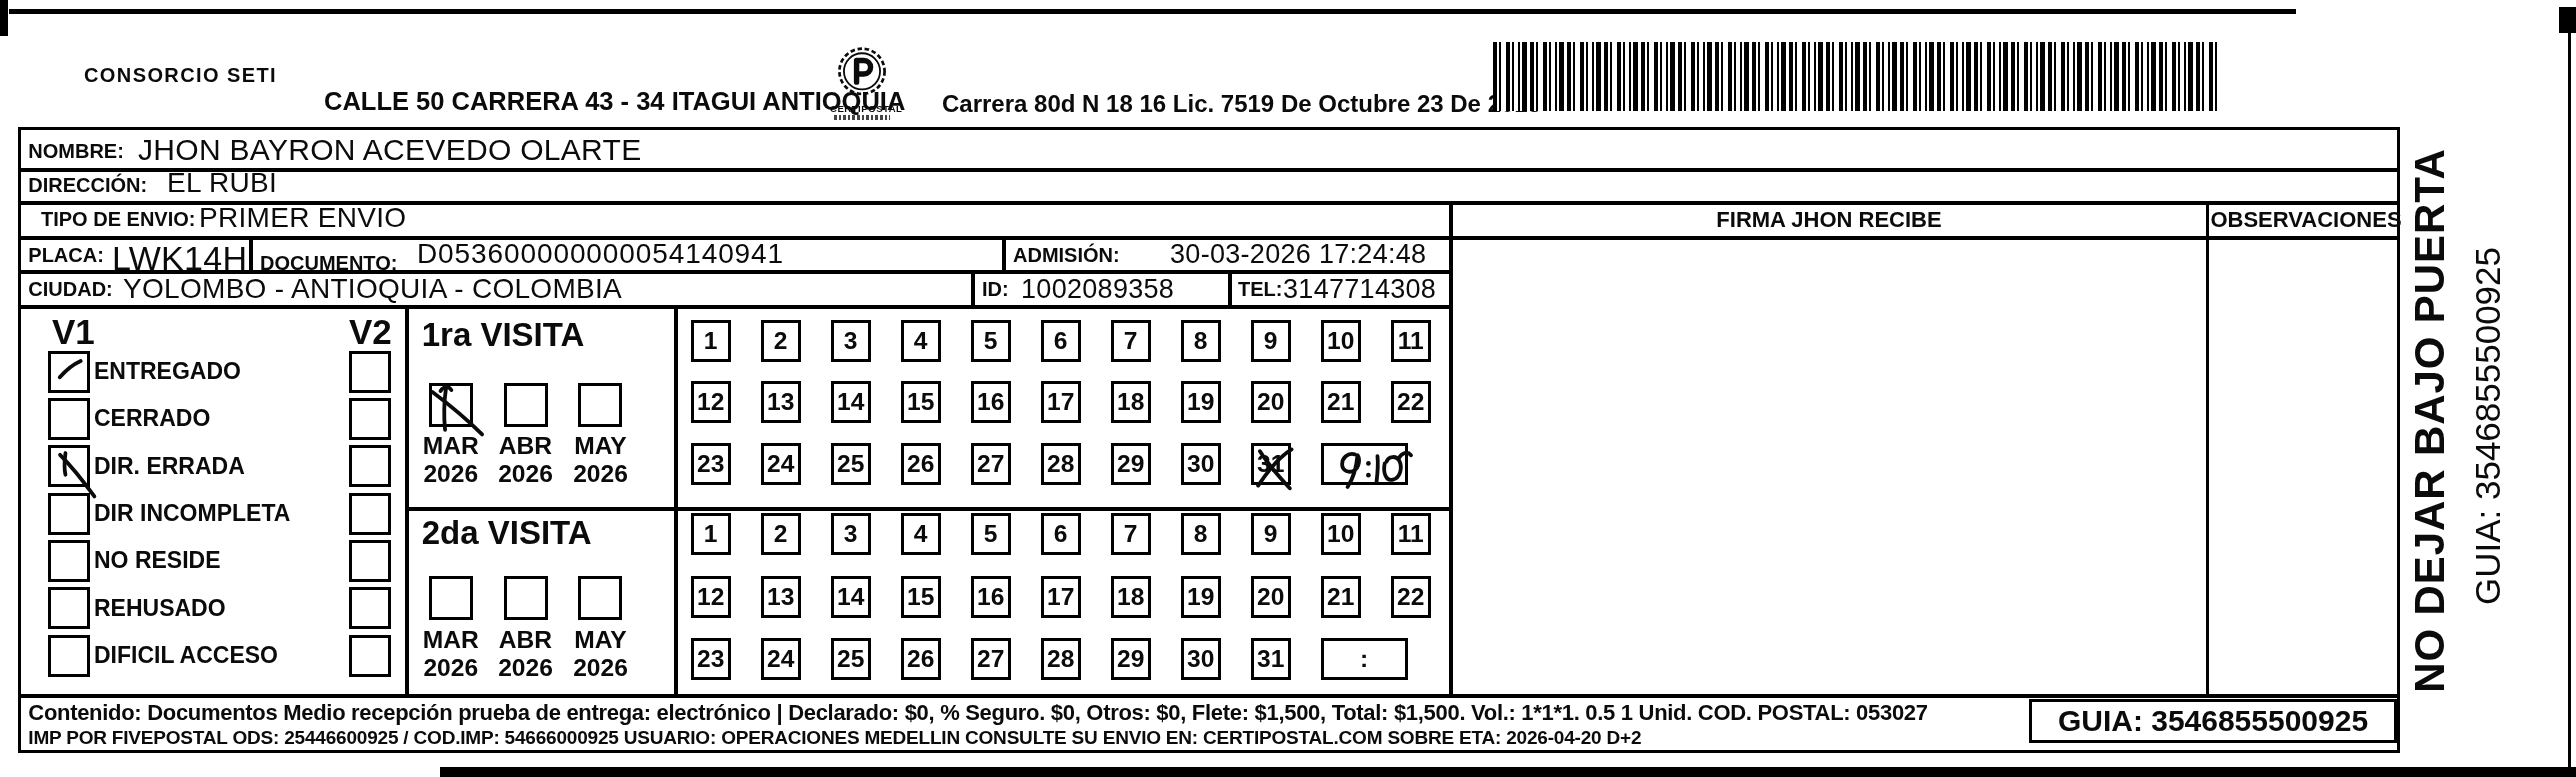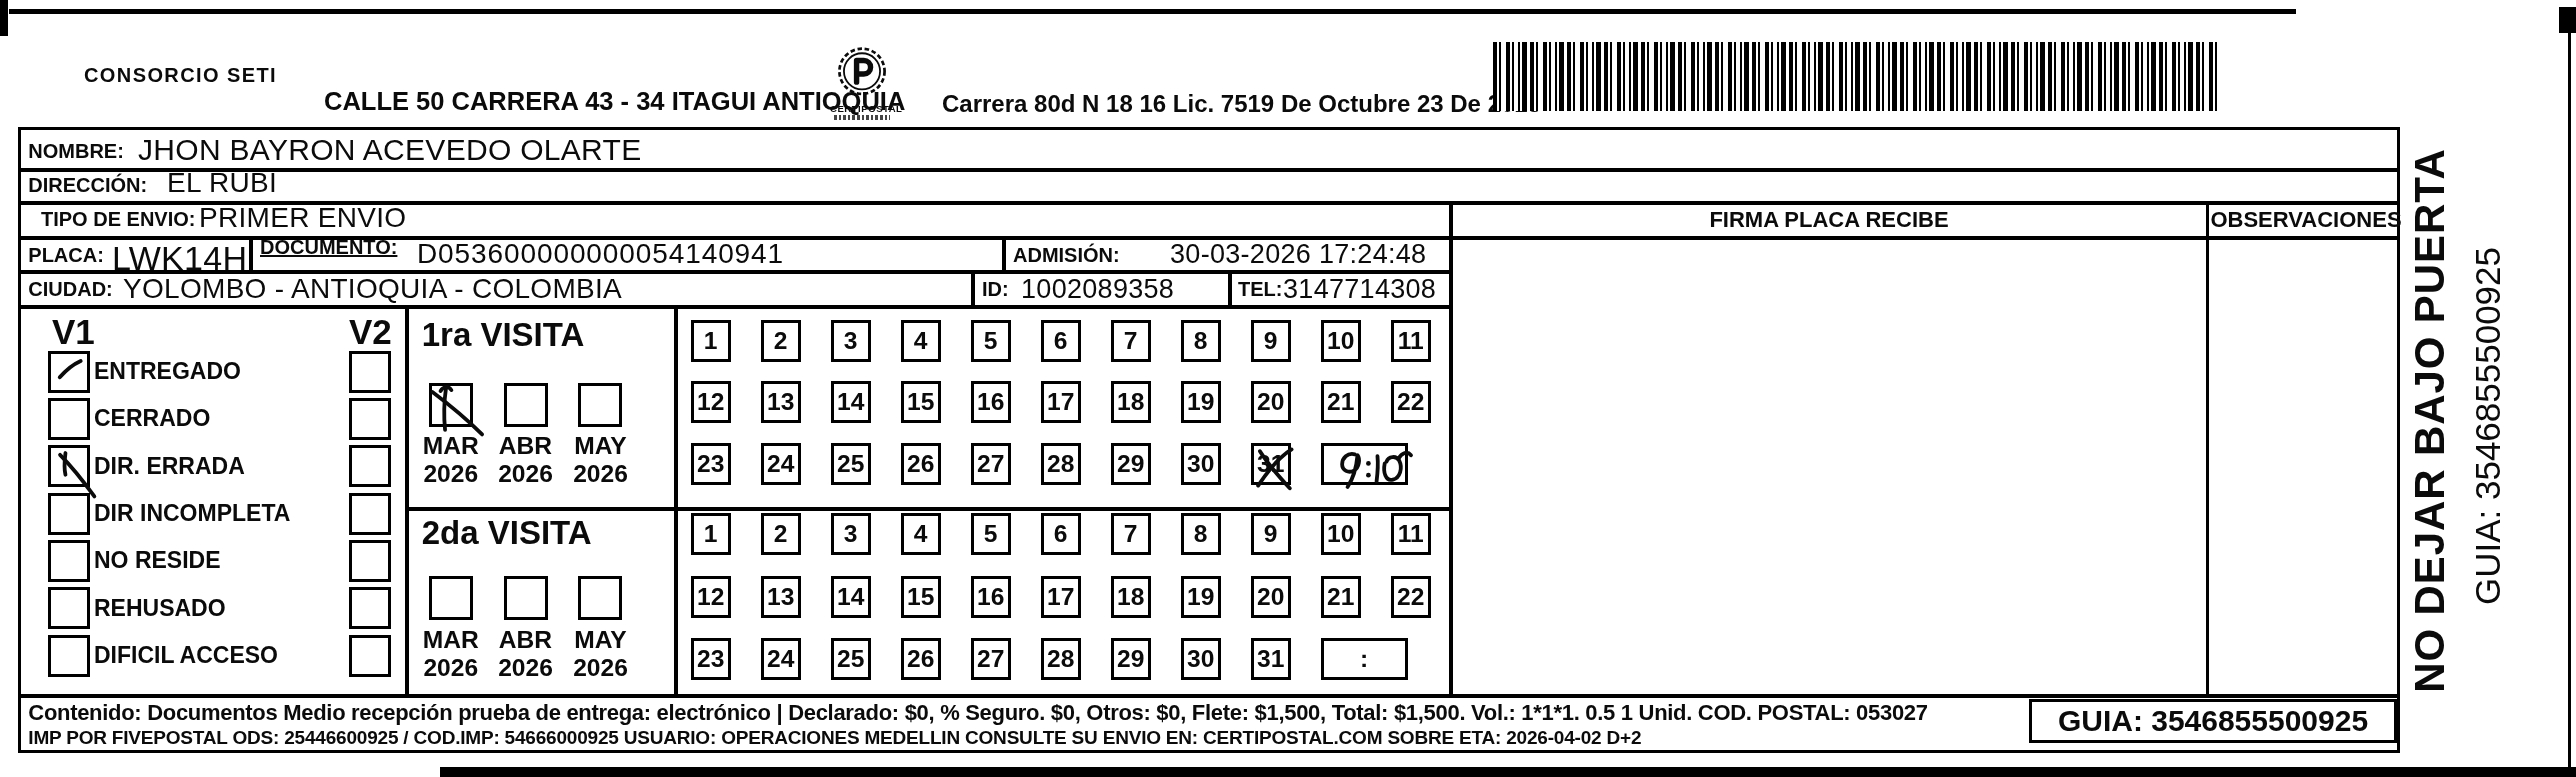--- a/index.html
+++ b/index.html
@@ -110,28 +110,28 @@
 
     <div class="lbl" style="left:7.3px;top:10px;">NOMBRE:</div>
     <div class="val" style="left:117px;top:2.7px;font-size:30px;">JHON BAYRON ACEVEDO OLARTE</div>
 
     <div class="lbl" style="left:7.3px;top:44px;">DIRECCIÓN:</div>
     <div class="val" style="left:146px;top:37px;">EL RUBI</div>
 
     <div class="lbl" style="left:20px;top:78px;">TIPO DE ENVIO:</div>
     <div class="val" style="left:178px;top:72px;">PRIMER ENVIO</div>
 
-    <div class="cell-h" style="left:1431px;width:754px;top:77px;">FIRMA PLACA RECIBE</div>
+    <div class="cell-h" style="left:1431px;width:754px;top:77px;">FIRMA JHON RECIBE</div>
     <div class="cell-h" style="left:2188px;width:194px;top:77px;">OBSERVACIONES</div>
     <div class="abs" style="left:1431px;top:109px;width:754px;height:454px;"></div>
     <div class="abs" style="left:2188px;top:109px;width:194px;height:454px;"></div>
 
     <div class="lbl" style="left:7.3px;top:114px;">PLACA:</div>
     <div class="val" style="left:91px;top:109px;font-size:34px;">LWK14H</div>
-    <div class="lbl" style="left:239px;top:106px;text-decoration:underline;">DOCUMENTO:</div>
+    <div class="lbl" style="left:239px;top:122px;">DOCUMENTO:</div>
     <div class="val" style="left:396px;top:108px;letter-spacing:0.9px;">D053600000000054140941</div>
     <div class="lbl" style="left:992px;top:114px;">ADMISIÓN:</div>
     <div class="val" style="left:1149px;top:109px;font-size:27px;">30-03-2026 17:24:48</div>
 
     <div class="lbl" style="left:7.3px;top:148px;">CIUDAD:</div>
     <div class="val" style="left:102px;top:143px;">YOLOMBO - ANTIOQUIA - COLOMBIA</div>
     <div class="lbl" style="left:961px;top:148px;">ID:</div>
     <div class="val" style="left:1000px;top:144px;font-size:27px;">1002089358</div>
     <div class="lbl" style="left:1217px;top:148px;">TEL:</div>
     <div class="val" style="left:1262px;top:144px;font-size:27px;">3147714308</div>
@@ -285,20 +285,20 @@
           <div class="day-box">27</div>
           <div class="day-box">28</div>
           <div class="day-box">29</div>
           <div class="day-box">30</div>
           <div class="day-box">31</div>
           <div class="day-box time-box">:</div>
         </div>
       </div>
 
     <div class="foot-line1">Contenido: Documentos Medio recepción prueba de entrega: electrónico | Declarado: $0, % Seguro. $0, Otros: $0, Flete: $1,500, Total: $1,500. Vol.: 1*1*1. 0.5  1 Unid. COD. POSTAL: 053027</div>
-    <div class="foot-line2">IMP POR FIVEPOSTAL ODS: 25446600925 / COD.IMP: 54666000925 USUARIO: OPERACIONES MEDELLIN CONSULTE SU ENVIO EN: CERTIPOSTAL.COM SOBRE ETA: 2026-04-02 D+2</div>
+    <div class="foot-line2">IMP POR FIVEPOSTAL ODS: 25446600925 / COD.IMP: 54666000925 USUARIO: OPERACIONES MEDELLIN CONSULTE SU ENVIO EN: CERTIPOSTAL.COM SOBRE ETA: 2026-04-20 D+2</div>
     <div class="guia-box">GUIA: 3546855500925</div>
   </div>
 
   <div class="v-warning">NO DEJAR BAJO PUERTA</div>
   <div class="v-guia">GUIA: 3546855500925</div>
 </div>
 
 
 </body></html>

